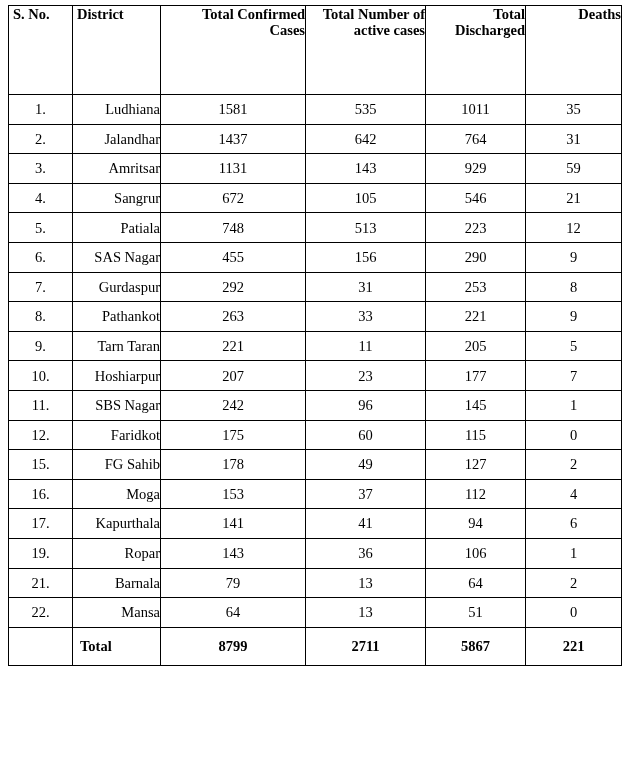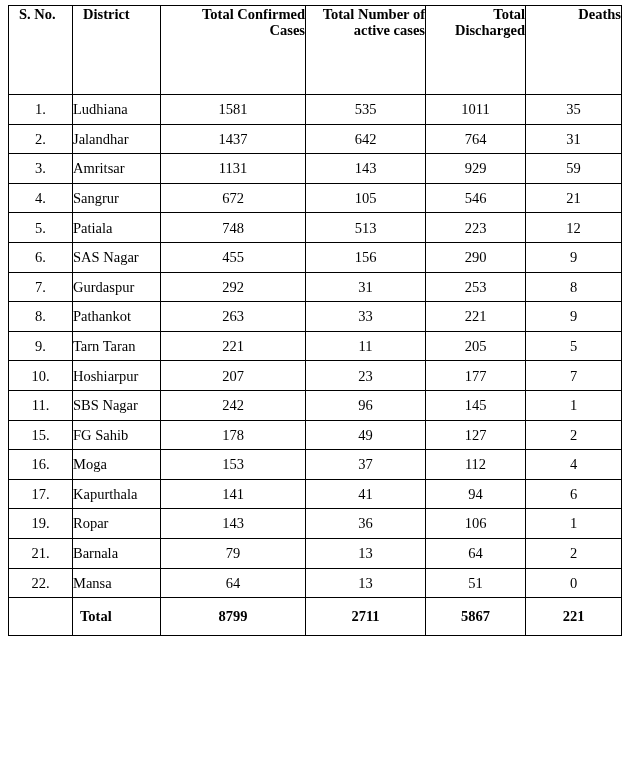--- a/index.html
+++ b/index.html
@@ -46,31 +46,31 @@
     height: 88px;
     vertical-align: top;
     text-align: right;
     font-weight: bold;
     font-size: 15px;
     padding-top: 6px;
     line-height: 1.2;
   }
   thead th.h-left {
     text-align: left;
-    padding-left: 10px;
+    padding-left: 4px;
   }
   tbody td {
     height: 28.6px;
     vertical-align: middle;
   }
   td.sno {
     text-align: center;
   }
   td.district {
-    text-align: left;
+    text-align: right;
     padding-left: 7px;
   }
   td.num {
     text-align: center;
   }
   tr.total-row td {
     font-weight: bold;
     height: 37px;
   }
   tr.total-row td.sno { }
@@ -194,20 +194,28 @@
         </tr>
         <tr>
           <td class="sno">11.</td>
           <td class="district">SBS Nagar</td>
           <td class="num">242</td>
           <td class="num">96</td>
           <td class="num">145</td>
           <td class="num">1</td>
         </tr>
         <tr>
+          <td class="sno">12.</td>
+          <td class="district">Faridkot</td>
+          <td class="num">175</td>
+          <td class="num">60</td>
+          <td class="num">115</td>
+          <td class="num">0</td>
+        </tr>
+        <tr>
           <td class="sno">15.</td>
           <td class="district">FG Sahib</td>
           <td class="num">178</td>
           <td class="num">49</td>
           <td class="num">127</td>
           <td class="num">2</td>
         </tr>
         <tr>
           <td class="sno">16.</td>
           <td class="district">Moga</td>

